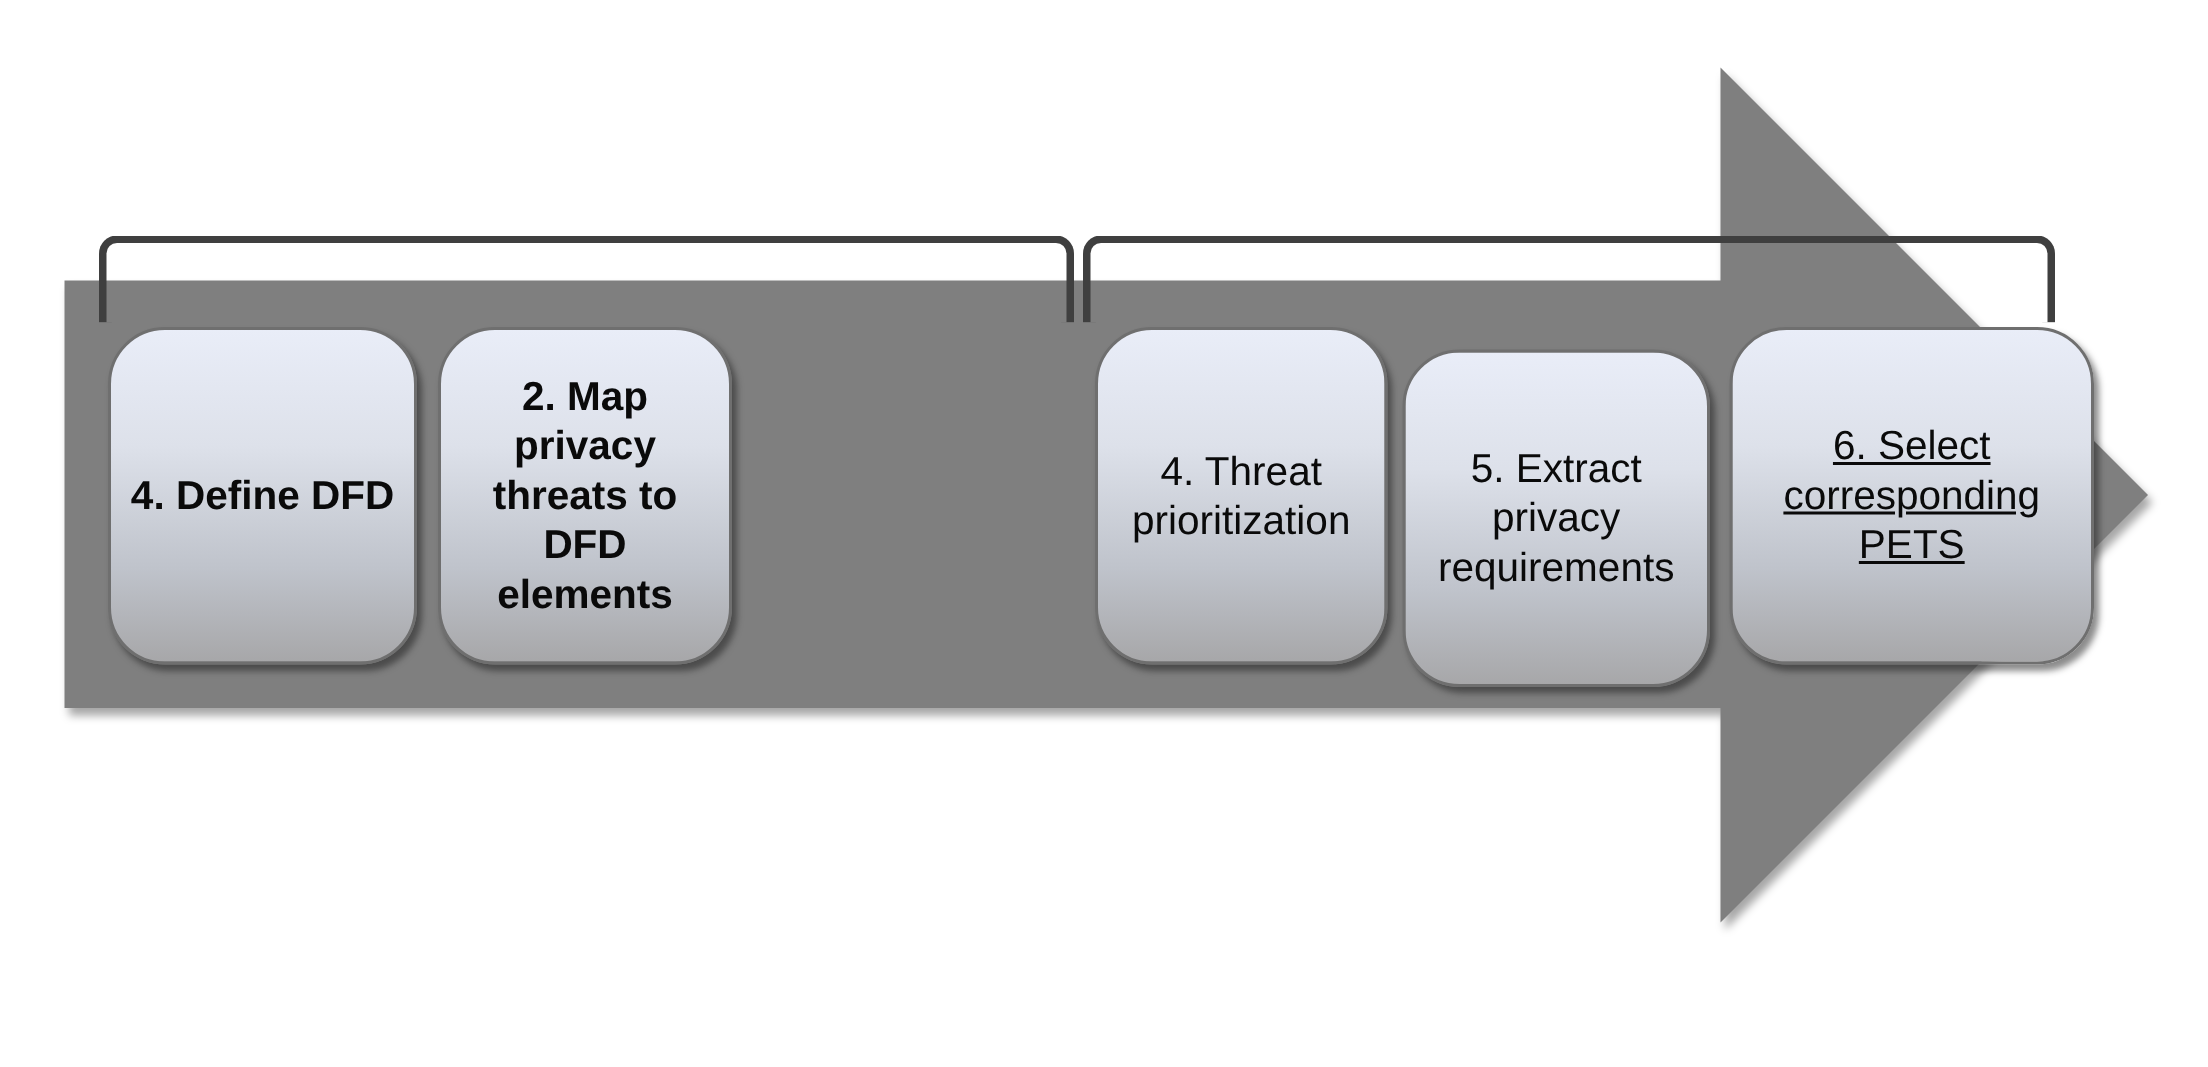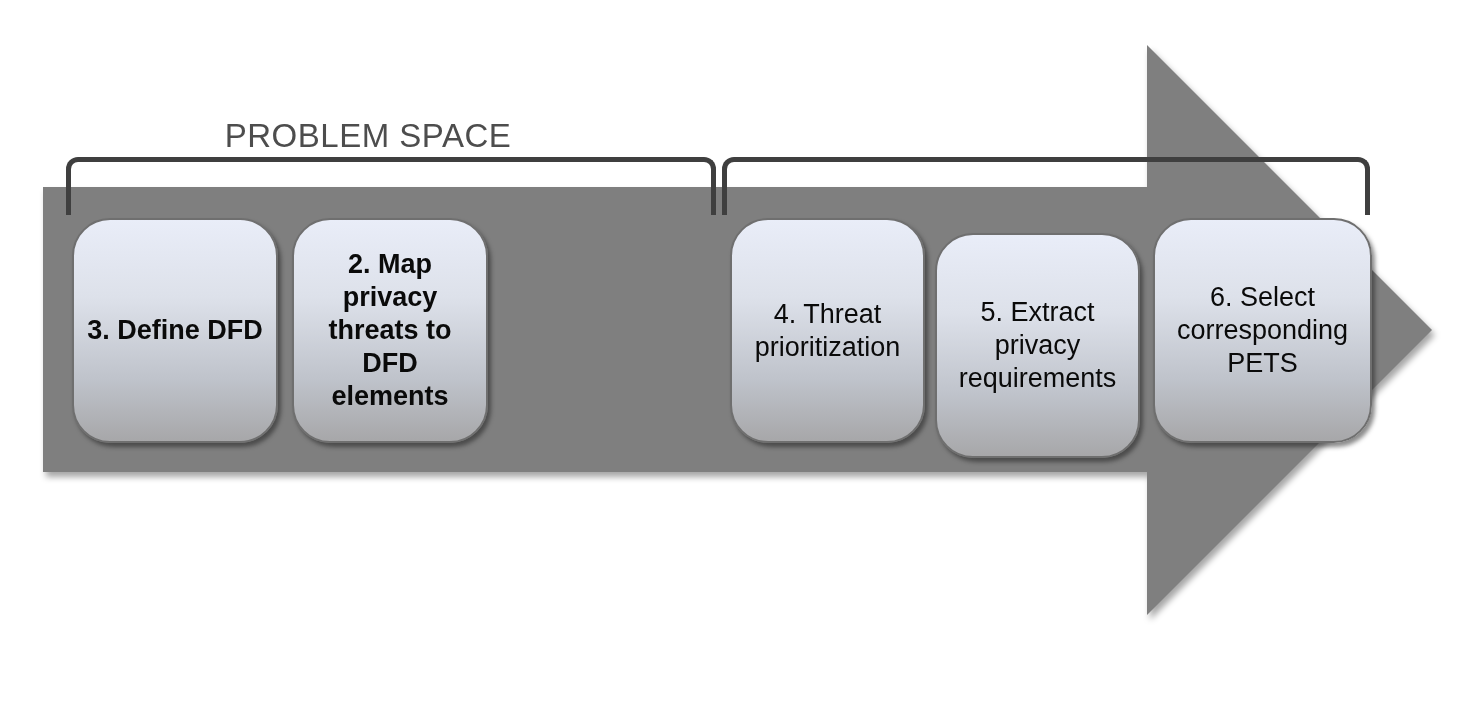--- a/index.html
+++ b/index.html
@@ -76,37 +76,36 @@
     line-height: 1.22;
     color: var(--box_text, #0a0a0a);
     white-space: pre-line;
     padding: 2px 10px;
   }
   .step.s1 { left: 72px;   width: 206px; }
   .step.s2 { left: 292px;  width: 196px; }
   .step.s3 { left: 503px;  width: 214px; }
   .step.s4 { left: 730px;  width: 195px; }
   .step.s5 { left: 935px;  width: 205px; margin-top: 15px; }
-  .step.s6 { left: 1153px; width: 219px; }
+  .step.s6 { left: 1153px; width: 243px; text-decoration: underline; }
 </style>
 </head>
 <body>
 
 <div class="stage">
 
   <svg class="arrow-svg" width="1472" height="711" viewBox="0 0 1472 711" aria-hidden="true">
     <polygon points="43,187 1147,187 1147,45 1432,330 1147,615 1147,472 43,472"></polygon>
   </svg>
 
   <div class="bracket problem"></div>
   <div class="bracket solution"></div>
 
-  <div class="space-label problem">PROBLEM SPACE</div>
 
-  <div class="step s1" style="font-weight: 700;">3. Define DFD</div>
+  <div class="step s1" style="font-weight: 700;">4. Define DFD</div>
   <div class="step s2" style="font-weight: 700;">2. Map
 privacy
 threats to
 DFD
 elements</div>
   <div class="step s4" style="font-weight: 400;">4. Threat
 prioritization</div>
   <div class="step s5" style="font-weight: 400;">5. Extract
 privacy
 requirements</div>

